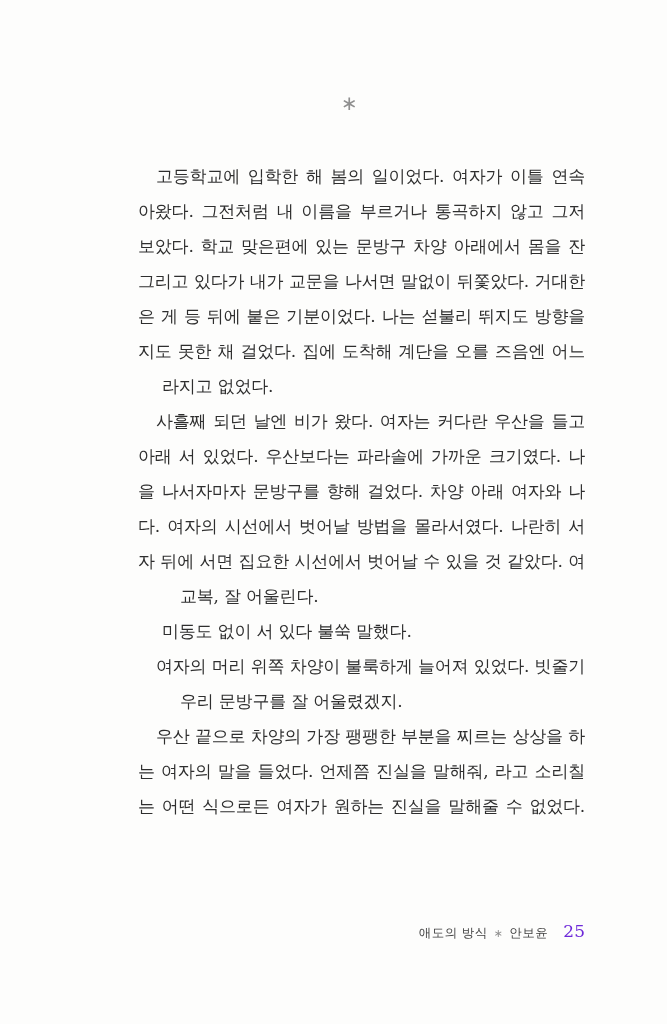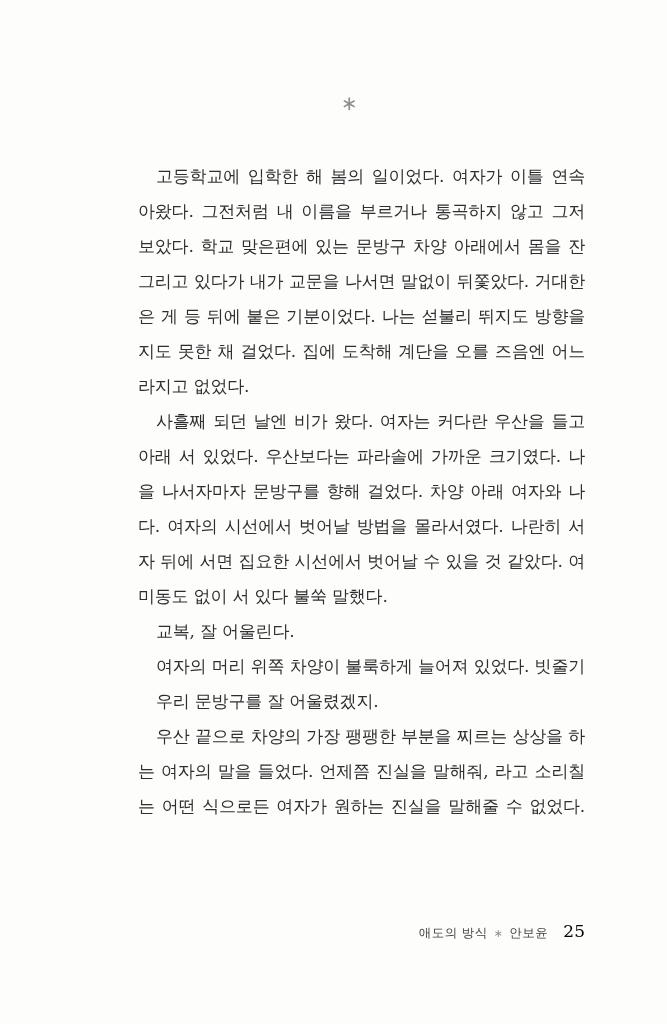--- a/index.html
+++ b/index.html
@@ -34,21 +34,21 @@
     font-size: 17px;
     letter-spacing: -0.2px;
   }
   .line {
     height: 35px;
     line-height: 35px;
     overflow: hidden;
     text-align: justify;
     text-align-last: justify;
   }
-  .line.pend { text-align-last: left; }
+  .line.pend { text-align-last: left; margin-left: 24px; }
   .line.indent { text-indent: 18px; }
   .footer {
     position: absolute;
     top: 921px;
     right: 82px;
     display: flex;
     align-items: baseline;
     gap: 6px;
     font-family: "Liberation Sans", "DejaVu Sans", sans-serif;
     font-size: 12.5px;
@@ -58,21 +58,21 @@
   }
   .footer .fsep {
     font-size: 11px;
     color: #8f8f8f;
     font-family: "DejaVu Sans", sans-serif;
   }
   .footer .fpage {
     margin-left: 9px;
     font-family: "DejaVu Serif", "Liberation Serif", serif;
     font-size: 17px;
-    color: #000000;
+    color: #6d28d9;
     letter-spacing: 0;
   }
 </style>
 </head>
 <body>
 
 <div class="page">
 
   <div class="divider">∗</div>
 
@@ -82,22 +82,22 @@
     <div class="line">보았다. 학교 맞은편에 있는 문방구 차양 아래에서 몸을 잔뜩 옹송</div>
     <div class="line">그리고 있다가 내가 교문을 나서면 말없이 뒤쫓았다. 거대한 혹 같</div>
     <div class="line">은 게 등 뒤에 붙은 기분이었다. 나는 섣불리 뛰지도 방향을 바꾸</div>
     <div class="line">지도 못한 채 걸었다. 집에 도착해 계단을 오를 즈음엔 어느새 사</div>
     <div class="line pend">라지고 없었다.</div>
     <div class="line indent">사흘째 되던 날엔 비가 왔다. 여자는 커다란 우산을 들고 차양</div>
     <div class="line">아래 서 있었다. 우산보다는 파라솔에 가까운 크기였다. 나는 교문</div>
     <div class="line">을 나서자마자 문방구를 향해 걸었다. 차양 아래 여자와 나란히 섰</div>
     <div class="line">다. 여자의 시선에서 벗어날 방법을 몰라서였다. 나란히 서거나 여</div>
     <div class="line">자 뒤에 서면 집요한 시선에서 벗어날 수 있을 것 같았다. 여자는</div>
+    <div class="line indent pend">교복, 잘 어울린다.</div>
     <div class="line pend">미동도 없이 서 있다 불쑥 말했다.</div>
-    <div class="line indent pend">교복, 잘 어울린다.</div>
     <div class="line indent">여자의 머리 위쪽 차양이 불룩하게 늘어져 있었다. 빗줄기가 가</div>
     <div class="line indent pend">우리 문방구를 잘 어울렸겠지.</div>
     <div class="line indent">우산 끝으로 차양의 가장 팽팽한 부분을 찌르는 상상을 하며 나</div>
     <div class="line">는 여자의 말을 들었다. 언제쯤 진실을 말해줘, 라고 소리칠까. 나</div>
     <div class="line">는 어떤 식으로든 여자가 원하는 진실을 말해줄 수 없었다. 엄마나</div>
   </div>
 
   <div class="footer">
     <span class="ft">애도의 방식</span>
     <span class="fsep">∗</span>

